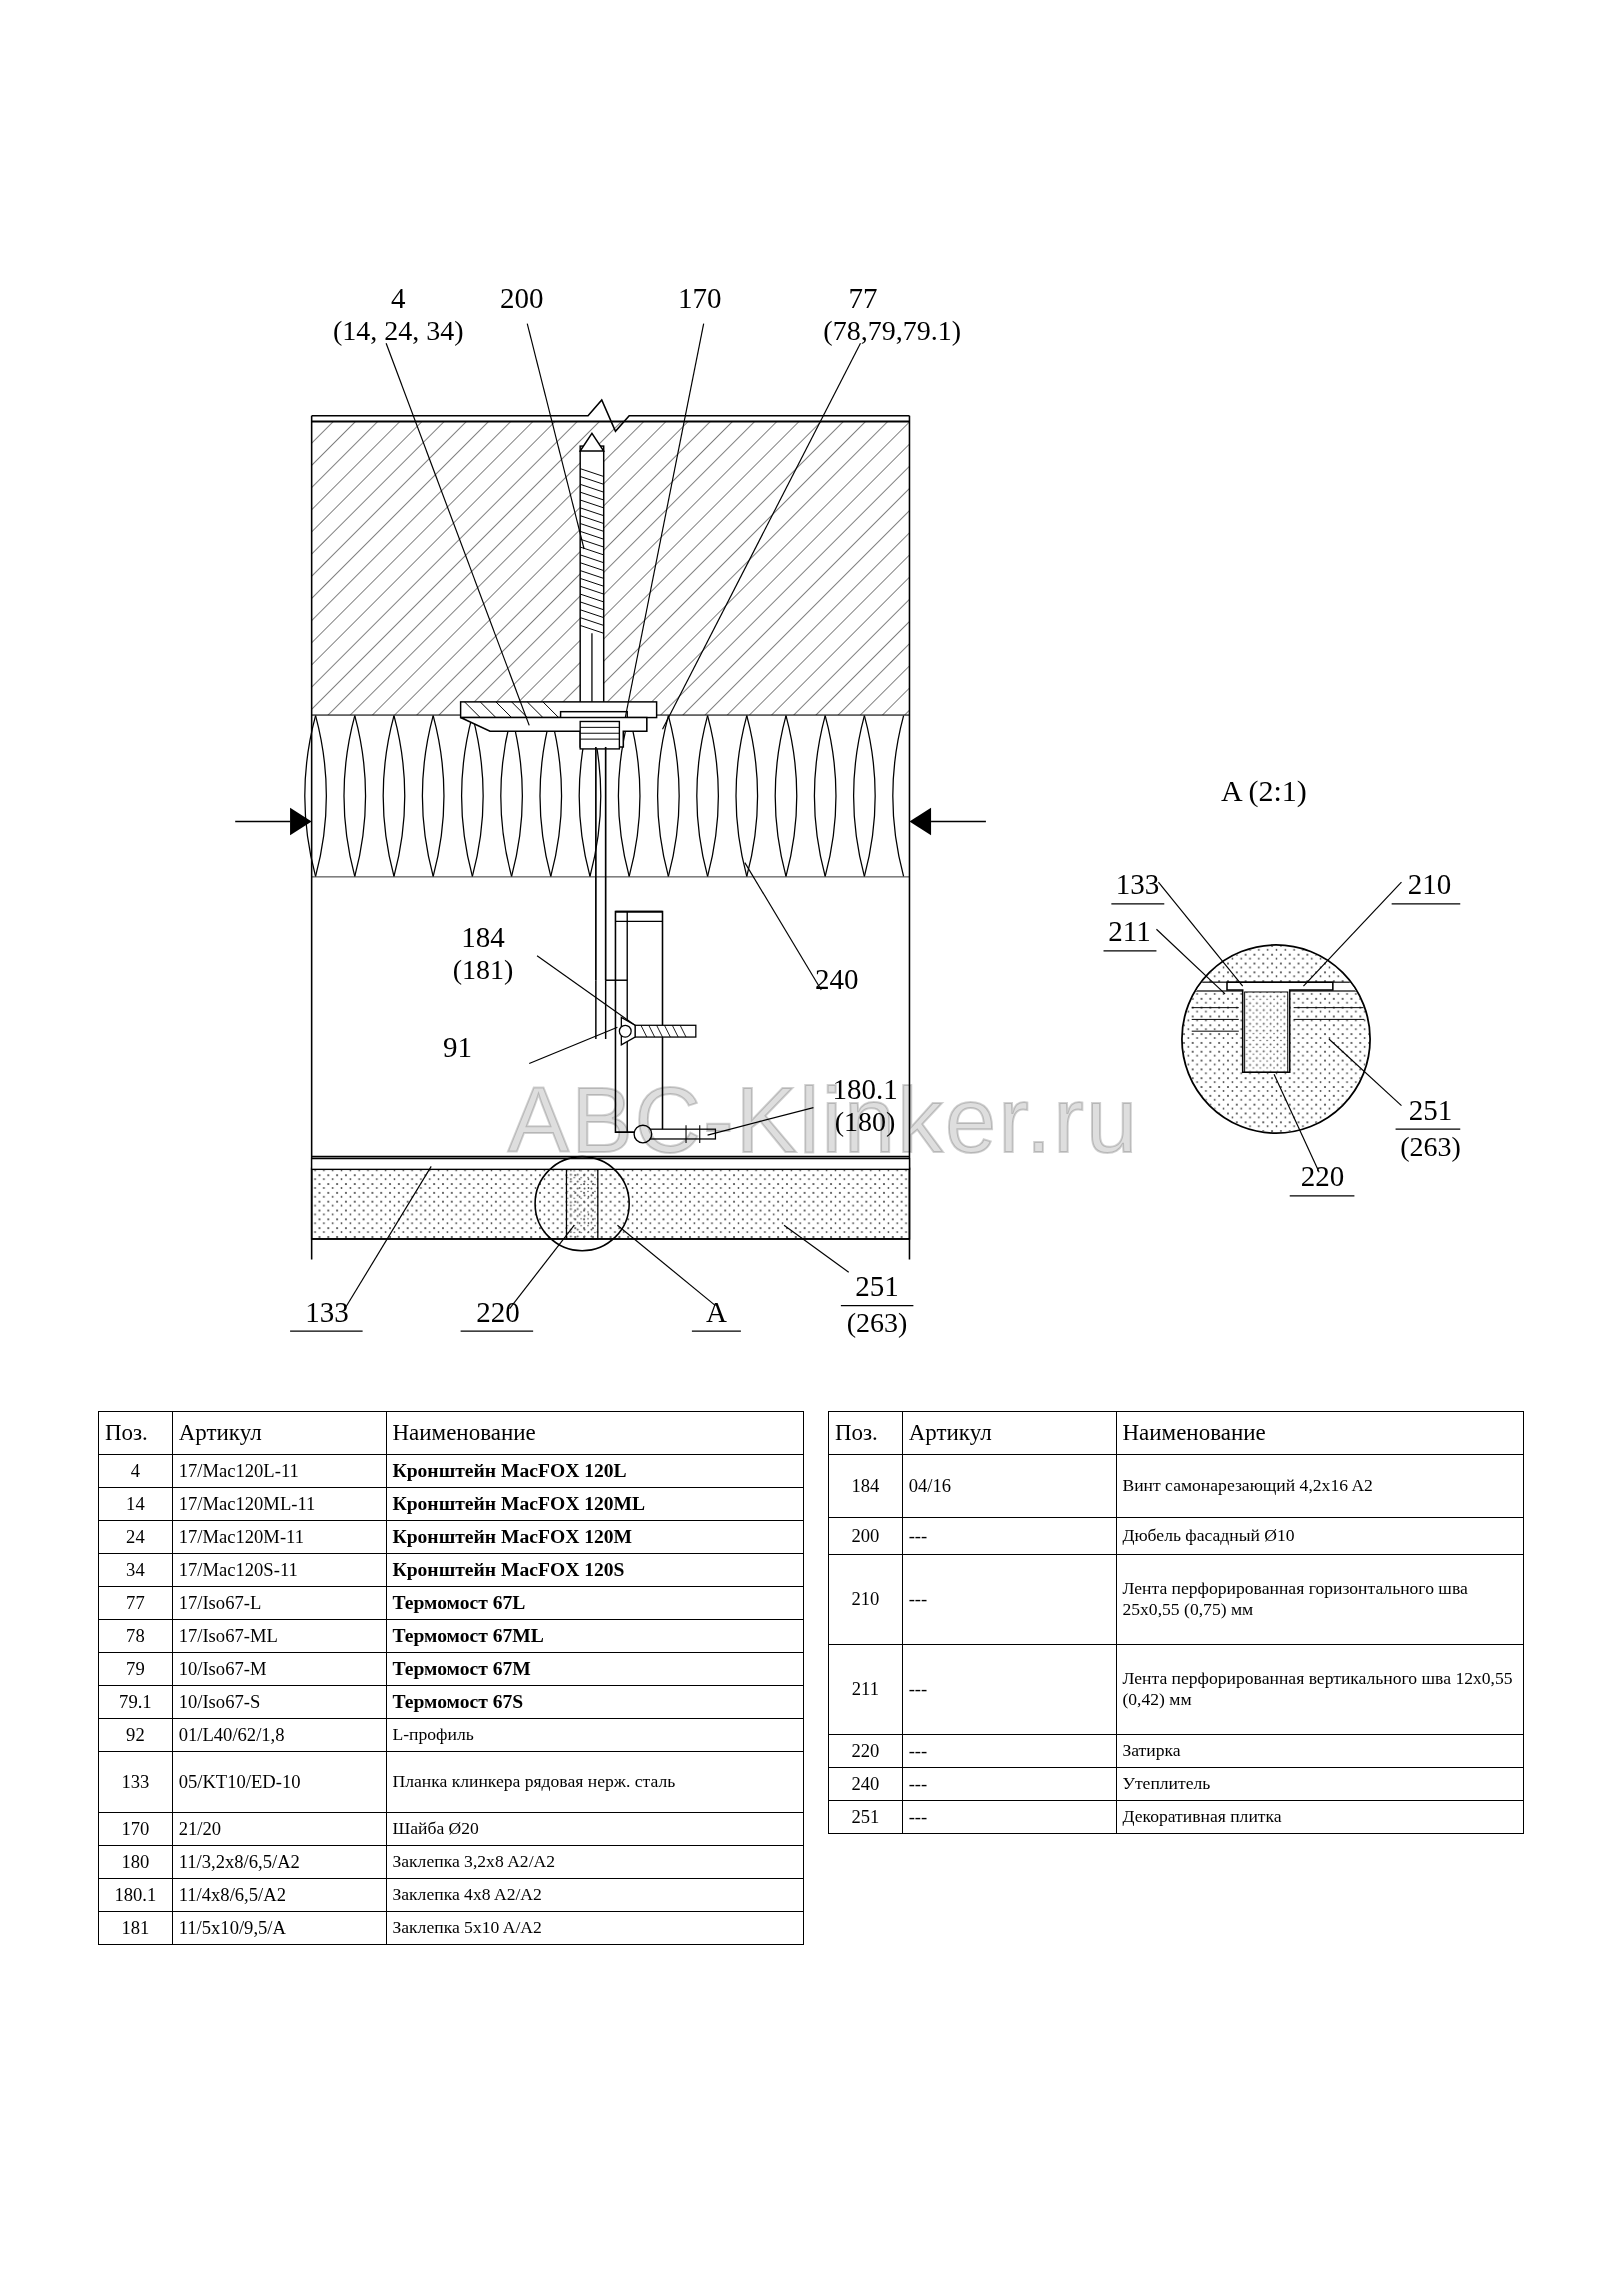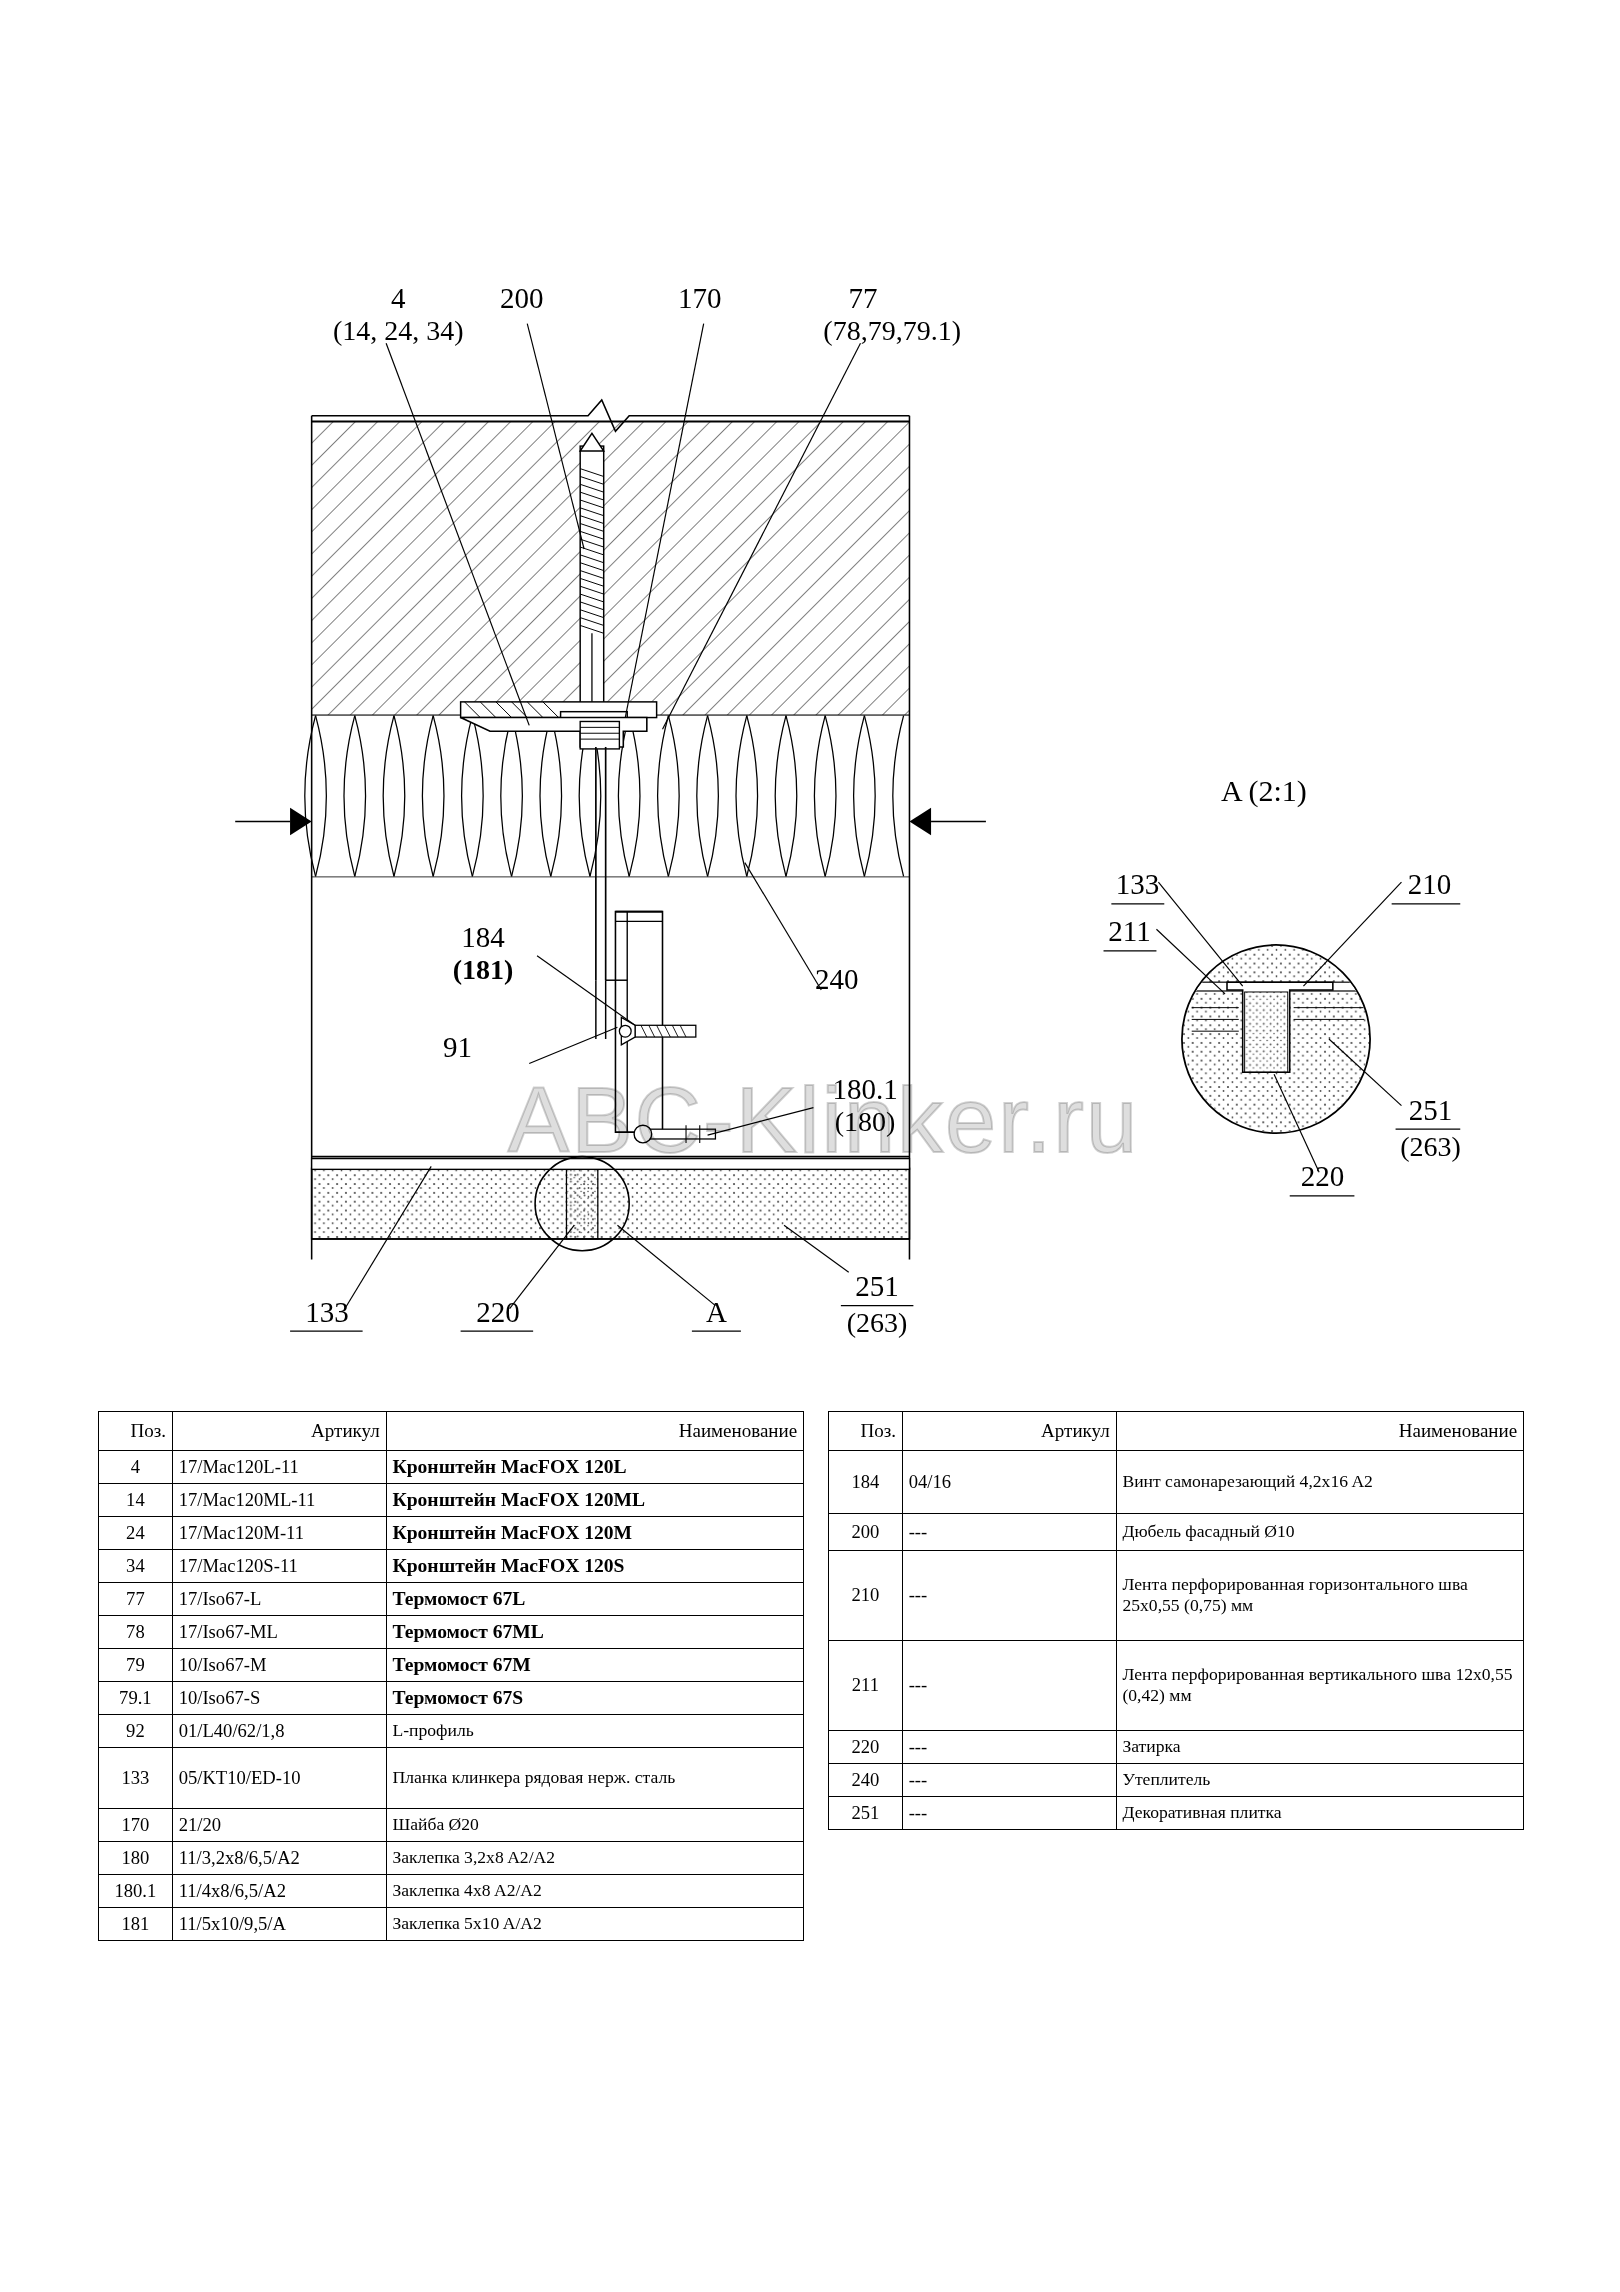--- a/index.html
+++ b/index.html
@@ -57,23 +57,23 @@
     font-family: "Liberation Serif", serif;
     font-size: 18.6px;
     background: #fff;
   }
   table.parts th, table.parts td {
     border: 1px solid #000;
     padding: 3.9px 5.9px;
     vertical-align: middle;
   }
   table.parts th {
-    text-align: right;
+    text-align: left;
     font-weight: normal;
-    font-size: 19px;
+    font-size: 23px;
     padding: 7.8px 5.9px;
   }
   td.c-pos { text-align: center; width: 61px; }
   td.c-art { text-align: left; width: 201px; padding-left: 9.8px; }
   td.c-name { text-align: left; padding-left: 9.8px; }
   th.c-pos { width: 61px; }
   th.c-art { width: 201px; }
 
   .bold-name { font-weight: bold; font-size: 19.6px; white-space: nowrap; }
   .sm { font-size: 17.6px; }
@@ -337,21 +337,21 @@
       <span>170</span>
     </div>
 
     <div class="lbl" style="position:absolute; left:765px; top:282px; font-size:29px; text-align:center; width:196px;">
       <div>77</div>
       <div style="font-size:28px;text-align:right;">(78,79,79.1)</div>
     </div>
 
     <div class="lbl" style="position:absolute; left:429px; top:921px; font-size:29px; text-align:center; width:108px;">
       <div>184</div>
-      <div style="font-size:28px;font-weight:bold;">(181)</div>
+      <div style="font-size:28px;">(181)</div>
     </div>
 
     <div class="lbl" style="position:absolute; left:443px; top:1031px; font-size:29px;">
       <span>91</span>
     </div>
 
     <div class="lbl" style="position:absolute; left:815px; top:963px; font-size:29px;">
       <span>240</span>
     </div>
 

